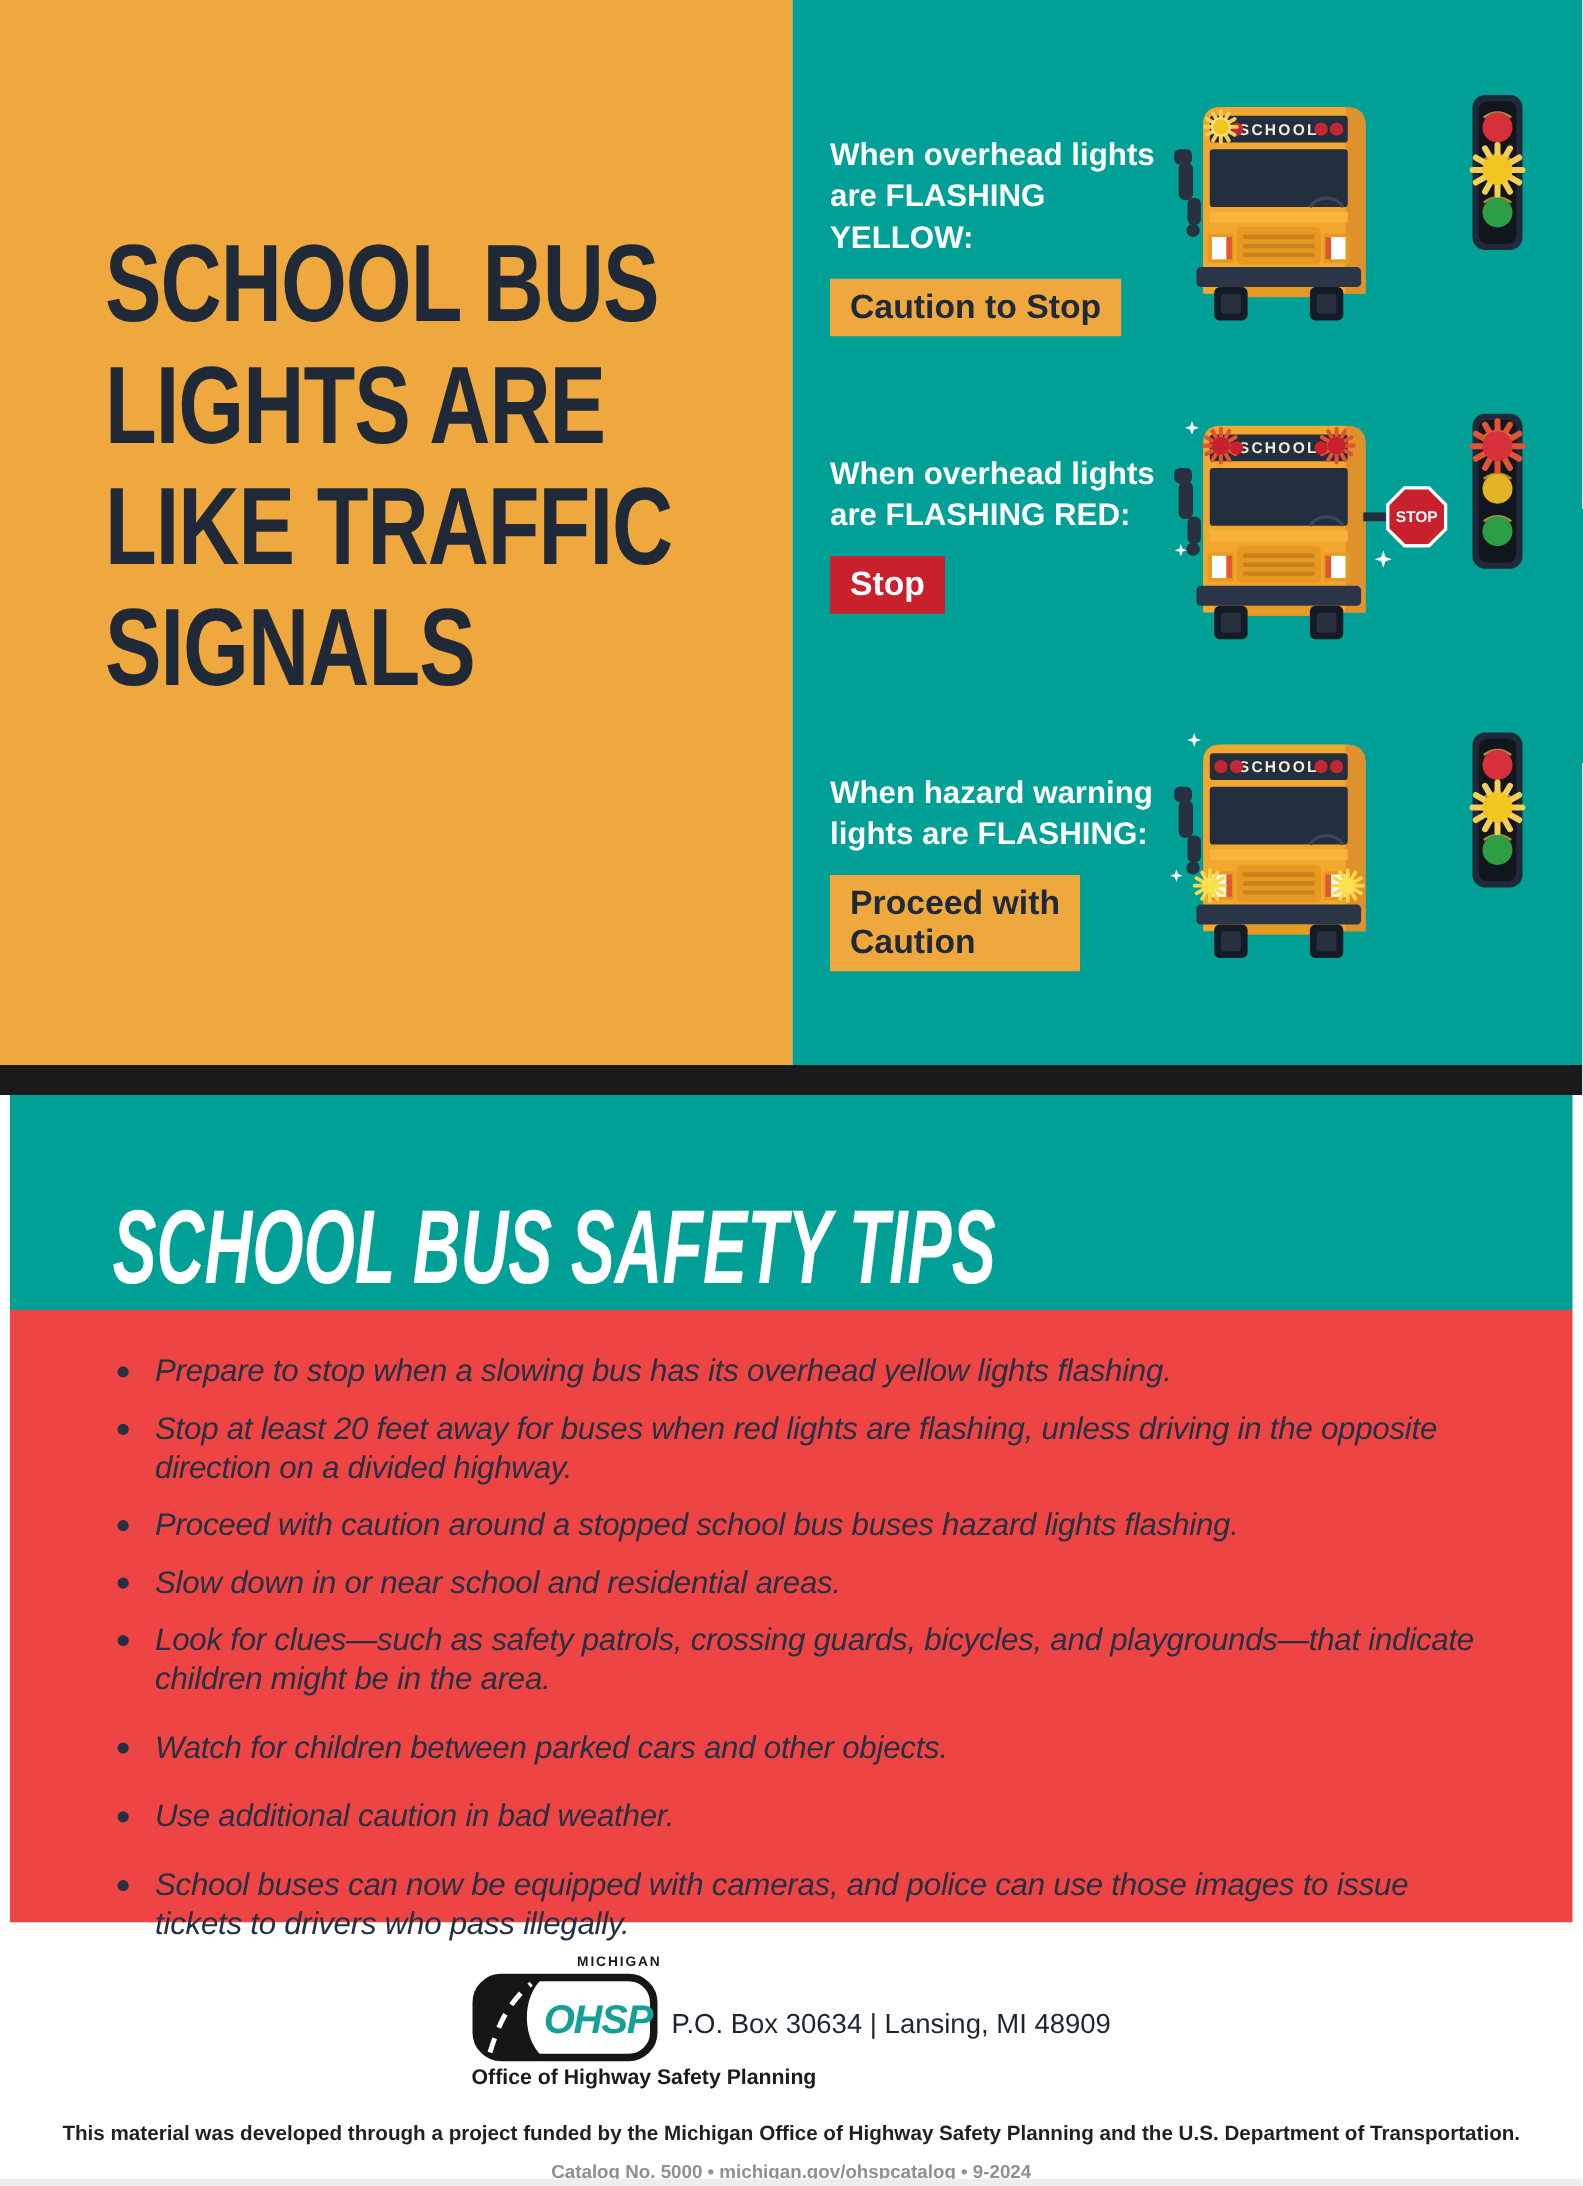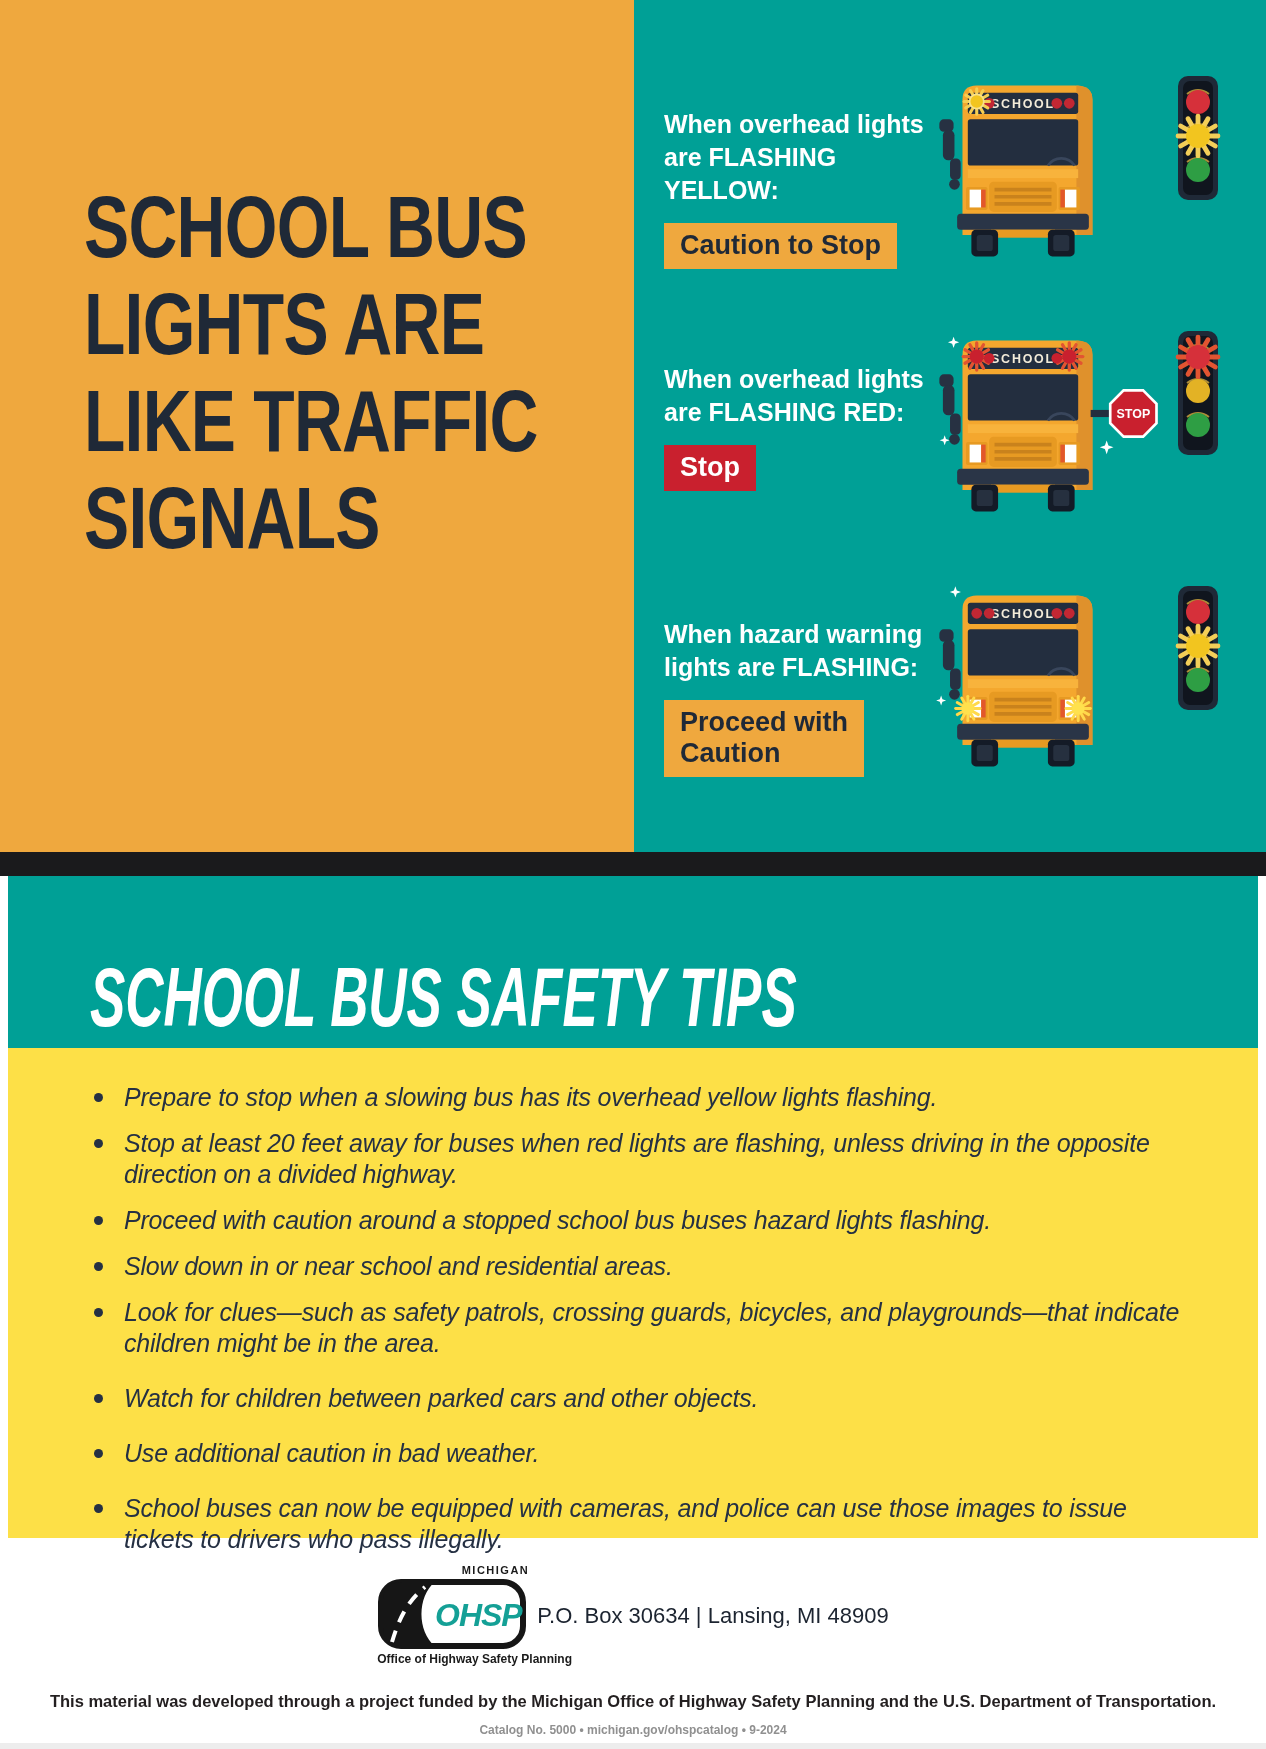--- a/index.html
+++ b/index.html
@@ -37,42 +37,42 @@
   
   .divider { height:24px; background:#1A1A1C; }
 
   
   .tips { margin:0 8px;font-style:italic; }
   .tips-header { background:#00A096; height:172px; padding:76px 0 0 82px; overflow:hidden; }
   .tips-header h2 {
     color:#ffffff; font-size:84px; font-weight:700; line-height:90px; letter-spacing:0;
     display:inline-block; transform:scaleX(0.63); transform-origin:0 0; white-space:nowrap;
   }
-  .tips-body { background:#fde047; height:490px; padding:34px 56px 0 80px; }
+  .tips-body { background:#ef4444; height:490px; padding:34px 56px 0 80px; }
   .tips-body ul { list-style:none; }
   .tips-body li {
     position:relative; padding-left:36px; color:#253043;
     font-size:25px; line-height:31px; letter-spacing:-0.2px;
   }
   .tips-body li + li { margin-top:15px; }
   .tips-body li:nth-child(n+6) { margin-top:24px; }
   .tips-body li::before { content:""; position:absolute; left:6px; top:11px;
     width:9px; height:9px; border-radius:50%; background:#253043; }
 
   
   .footer { height:205px; background:#ffffff; padding-top:26px; }
   .brand-row { display:flex; justify-content:center; align-items:center; }
   .logo-block { width:160px; text-align:center; }
   .michigan-label { font-size:11px; font-weight:700; letter-spacing:1.5px; color:#1a1a1a;
                     text-align:right; padding-right:8px; margin-bottom:2px; }
   .ohsp-logo { width:150px; height:72px; display:block; }
-  .office-label { font-size:12px; font-weight:700; color:#1a1a1a; margin-top:2px; white-space:nowrap; }
+  .office-label { font-size:17px; font-weight:700; color:#1a1a1a; margin-top:2px; white-space:nowrap; }
   .address { color:#1C2430; font-size:22px; line-height:31px; }
   .disclaimer { text-align:center; color:#231f20; font-size:16.5px; font-weight:700; margin-top:26px; }
-  .catalog { text-align:center; color:#909090; font-size:12px; font-weight:700; margin-top:12px; }
+  .catalog { text-align:center; color:#909090; font-size:15px; font-weight:700; margin-top:12px; }
   .bottom-strip { position:absolute; left:0; bottom:0; width:100%; height:6px; background:#ededed; }
 </style>
 </head>
 <body>
 
 <svg width="0" height="0" style="position:absolute" aria-hidden="true">
   <defs>
     <g id="rays12" fill="none" stroke="currentColor" stroke-width="4.6" stroke-linecap="round">
       <line x1="9" y1="0" x2="19" y2="0"></line>
       <line x1="7.8" y1="4.5" x2="16.5" y2="9.5"></line>

